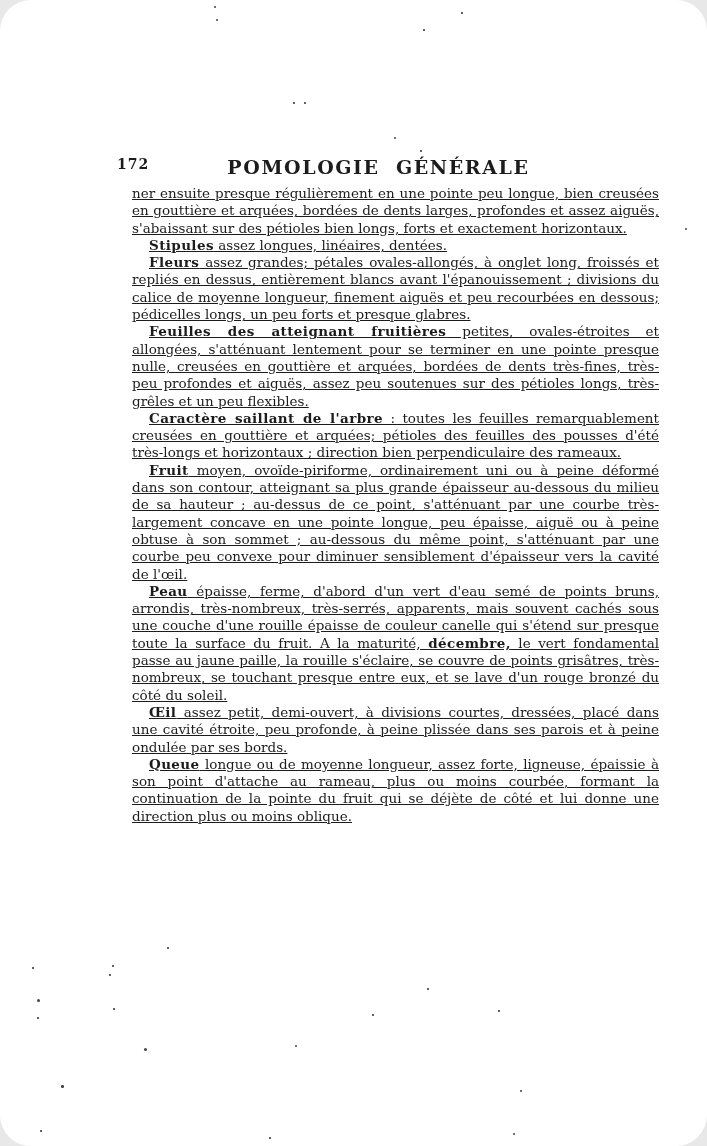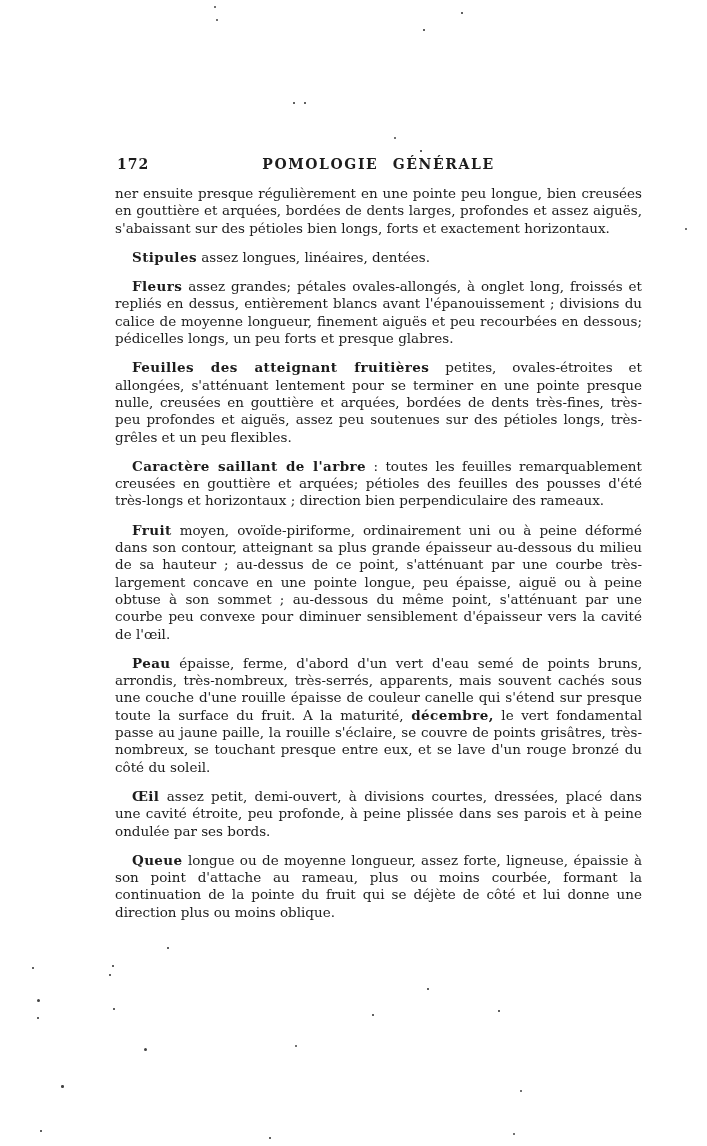--- a/index.html
+++ b/index.html
@@ -8,60 +8,61 @@
     background: #e8e8e8;
   }
   .page {
     position: relative;
     width: 707px;
     height: 1146px;
     background: var(--paper, #ffffff);
     overflow: hidden;
     font-family: "DejaVu Serif", "Liberation Serif", serif;
     color: var(--ink, #1c1c1c);
+    border-radius: 31px;
   }
   .header {
     position: absolute;
     top: 156px;
     left: 115px;
     width: 527px;
     height: 20px;
   }
   .pagenum {
     position: absolute;
     left: 2px;
     top: 0;
     font-size: 14px;
     font-weight: bold;
     letter-spacing: 1px;
   }
   .title {
     display: block;
     text-align: center;
-    font-size: 14px;
+    font-size: 19px;
     font-weight: bold;
     letter-spacing: 1.6px;
     word-spacing: 8px;
   }
   .body {
     position: absolute;
     top: 185px;
-    left: 115px;
+    left: 132px;
     width: 527px;
     font-size: 13.5px;
     line-height: 17.3px;
     text-align: justify;
+    text-decoration: underline;
   }
   .para {
     margin: 0;
     padding: 0;
   }
   .para.indent {
     text-indent: 17px;
-    margin-top: 12px;
   }
   .lead {
     font-weight: bold;
     letter-spacing: 0.4px;
   }
   .speck {
     position: absolute;
     background: #222;
     border-radius: 50%;
     opacity: 0.85;

